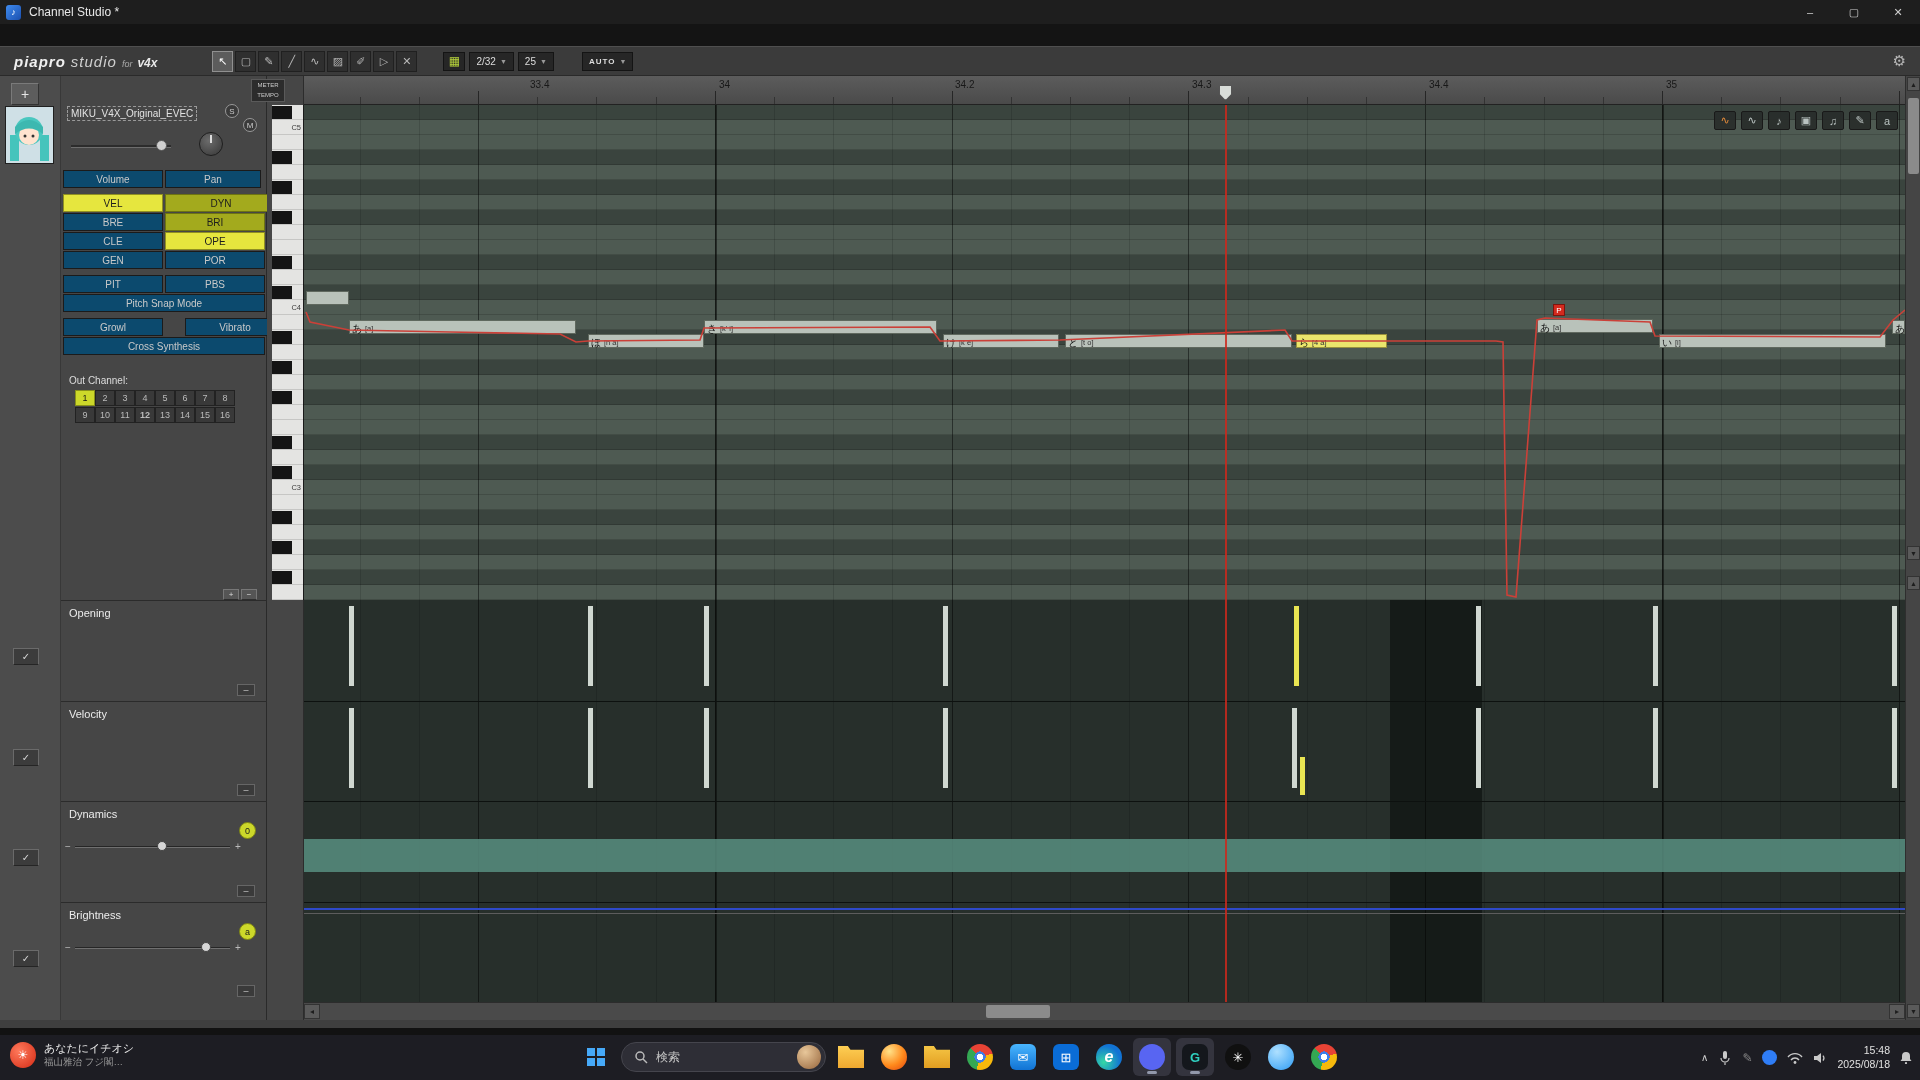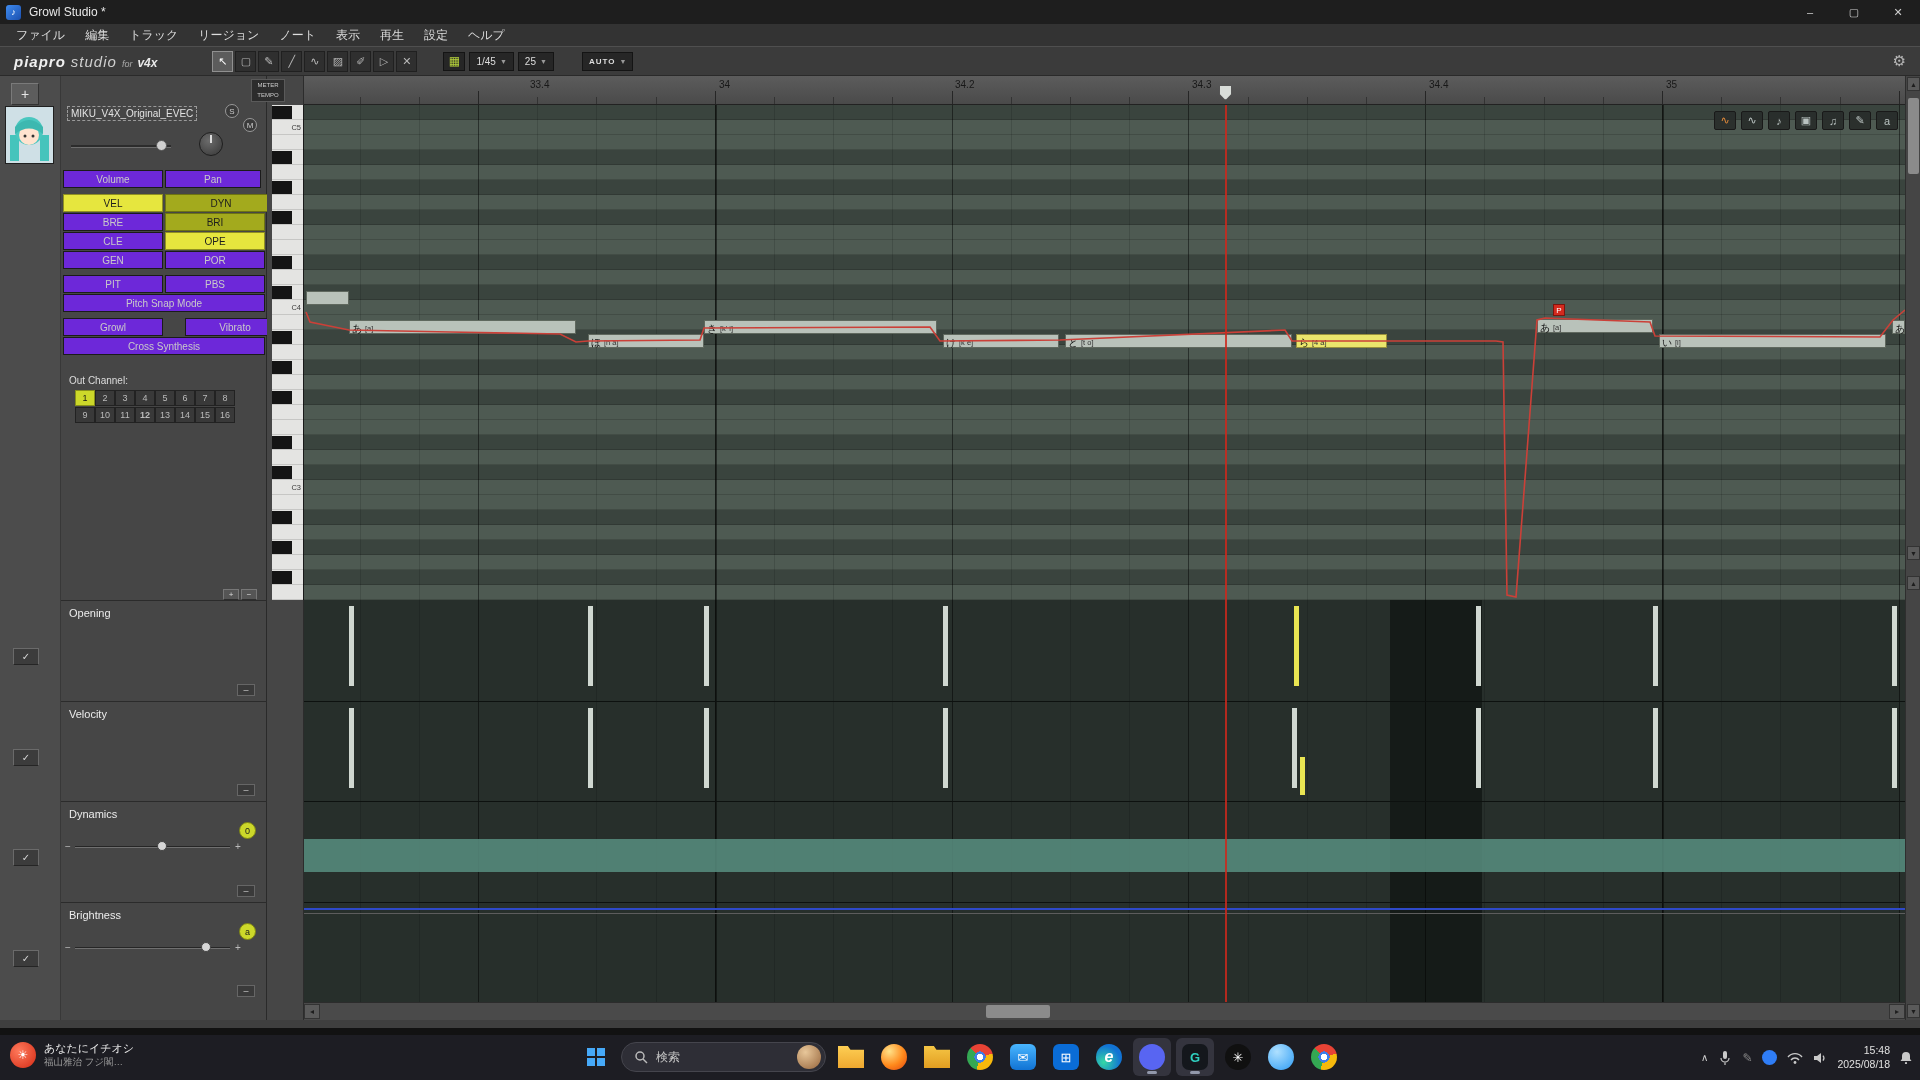--- a/index.html
+++ b/index.html
@@ -32,21 +32,21 @@
 .plusbtn{position:absolute;left:11px;top:7px;width:28px;height:22px;background:#5d5d5d;border:1px solid #7a7a7a;border-bottom-color:#333;border-right-color:#333;color:#e5e5e5;font-size:14px;display:flex;align-items:center;justify-content:center}
 .avatar{position:absolute;left:5px;top:30px;width:49px;height:58px;border:1px solid #202020;background:#cfe0e6}
 .lanecheck{position:absolute;left:13px;width:26px;height:17px;background:#3c3c3c;border:1px solid #6a6a6a;border-bottom-color:#252525;color:#d8d8d8;font-size:10px;display:flex;align-items:center;justify-content:center}
 .trackpanel{position:absolute;left:61px;top:76px;width:206px;height:944px;background:#464646;border-right:1px solid #2a2a2a}
 .tname{position:absolute;left:6px;top:30px;font-size:10px;color:#e2e2e2;border:1px dashed #9a9a9a;padding:1px 3px;max-width:155px;white-space:nowrap;overflow:hidden}
 .smbtn{position:absolute;width:14px;height:14px;border:1px solid #999;border-radius:50%;color:#ccc;font-size:8px;display:flex;align-items:center;justify-content:center;background:#3a3a3a}
 .volgroove{position:absolute;left:10px;top:69px;width:100px;height:3px;background:#2c2c2c;border-bottom:1px solid #6d6d6d}
 .volknob{position:absolute;left:95px;top:64px;width:11px;height:11px;border-radius:50%;background:#d0d0d0;border:1px solid #555}
 .panknob{position:absolute;left:138px;top:56px;width:24px;height:24px;border-radius:50%;background:radial-gradient(circle at 40% 35%,#6c6c6c,#363636);border:1px solid #1e1e1e}
 .panknob::after{content:"";position:absolute;left:10px;top:2px;width:2px;height:8px;background:#ddd}
-.tbtn{position:absolute;height:18px;background:#6d28d9;border:1px solid #1b1b1b;color:#c9c9c9;font-size:10px;display:flex;align-items:center;justify-content:center;white-space:nowrap}
+.tbtn{position:absolute;height:18px;background:#0c4a6e;border:1px solid #1b1b1b;color:#c9c9c9;font-size:10px;display:flex;align-items:center;justify-content:center;white-space:nowrap}
 .tbtn.bright{background:#e6e63e;color:#1d1d1d;border-color:#8f8f22}
 .tbtn.olive{background:#a3aa1d;color:#1d1d1d;border-color:#6d7312}
 .ochlabel{position:absolute;left:8px;top:299px;font-size:10px;color:#ddd}
 #chgrid{position:absolute;left:0;top:314px;width:206px;height:36px}
 .chcell{position:absolute;width:20px;height:16px;background:#393939;border:1px solid #222;color:#bbb;font-size:9px;display:flex;align-items:center;justify-content:center}
 .chcell.on{background:#ccd82a;color:#151515;border-color:#88901a}
 .lanehdr{position:absolute;left:0;width:206px;border-top:1px solid #2b2b2b}
 .lanelabel{position:absolute;left:8px;top:6px;font-size:11px;color:#ececec}
 .laneminus{position:absolute;width:18px;height:12px;background:#3a3a3a;border:1px solid #666;color:#ccc;font-size:9px;display:flex;align-items:center;justify-content:center}
 .lanebadge{position:absolute;left:178px;width:17px;height:17px;border-radius:50%;background:#ccd82a;border:1px solid #7d8414;color:#1a1a1a;font-size:9px;display:flex;align-items:center;justify-content:center}
@@ -134,39 +134,28 @@
 .tr-dot{width:15px;height:15px;border-radius:50%;background:#2f7df6}
 .tb-clock{font-size:10.5px;color:#e0e0e0;text-align:right;line-height:1.3}
 </style>
 </head>
 <body>
 
 <div id="app">
 
   <div class="titlebar">
     <span class="appico">♪</span>
-    <span>Growl Studio *</span>
+    <span>Channel Studio *</span>
     <div class="winctl">
       <div class="winbtn">–</div>
       <div class="winbtn">▢</div>
       <div class="winbtn">✕</div>
     </div>
   </div>
 
-  <div class="menubar" id="menubar">
-      <div class="menu-item">ファイル</div>
-      <div class="menu-item">編集</div>
-      <div class="menu-item">トラック</div>
-      <div class="menu-item">リージョン</div>
-      <div class="menu-item">ノート</div>
-      <div class="menu-item">表示</div>
-      <div class="menu-item">再生</div>
-      <div class="menu-item">設定</div>
-      <div class="menu-item">ヘルプ</div>
-    </div>
 
   <div class="toolbar">
     <div class="logo">
       <span class="lg-p">piapro</span>
       <span class="lg-s">studio</span>
       <span class="lg-f">for</span>
       <span class="lg-v">v4x</span>
     </div>
     <div class="tools" id="tools">
         <div class="tool on">↖</div>
@@ -175,21 +164,21 @@
         <div class="tool">╱</div>
         <div class="tool">∿</div>
         <div class="tool">▨</div>
         <div class="tool">✐</div>
         <div class="tool">▷</div>
         <div class="tool">✕</div>
       </div>
     <div class="snapwrap">
       <div class="gridico">▦</div>
       <div class="ddbox">
-        <span>1/45</span>
+        <span>2/32</span>
         <span class="ddarrow">▼</span>
       </div>
       <div class="ddbox">
         <span>25</span>
         <span class="ddarrow">▼</span>
       </div>
     </div>
     <div class="snapwrap autowrap">
       <div class="ddbox">
         <span style="font-weight:bold;font-size:8px;letter-spacing:1px">AUTO</span>

